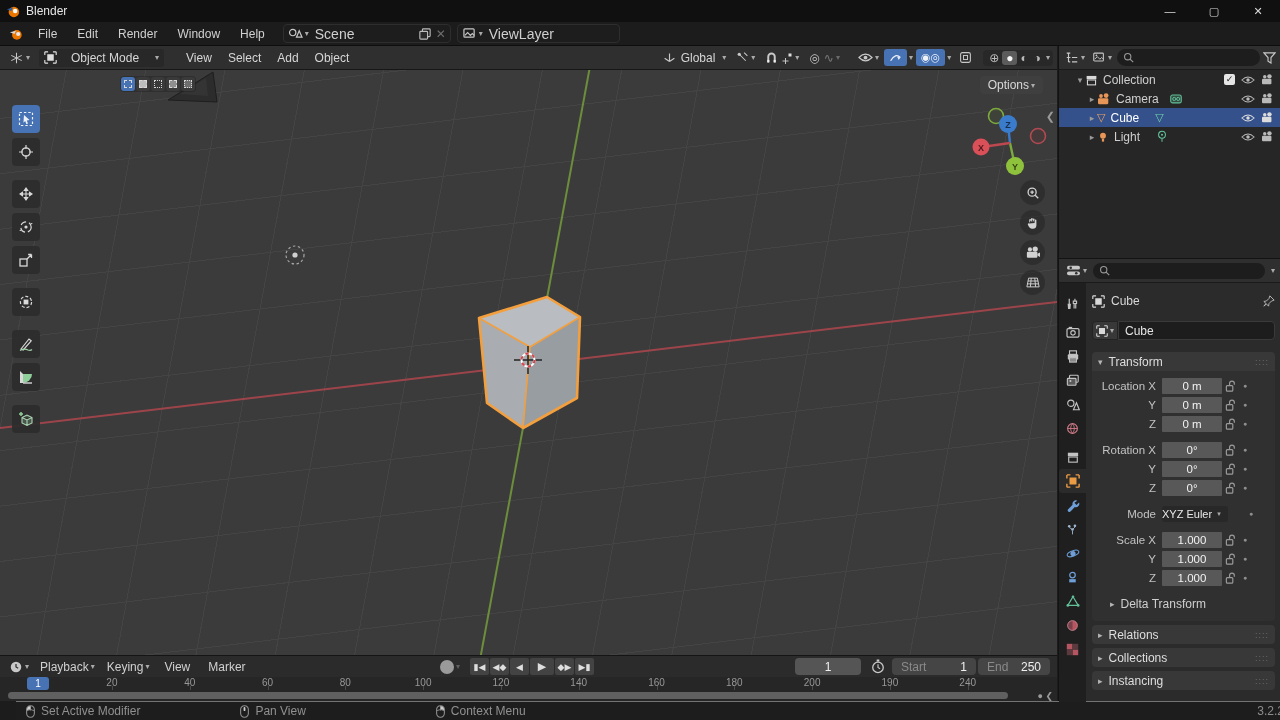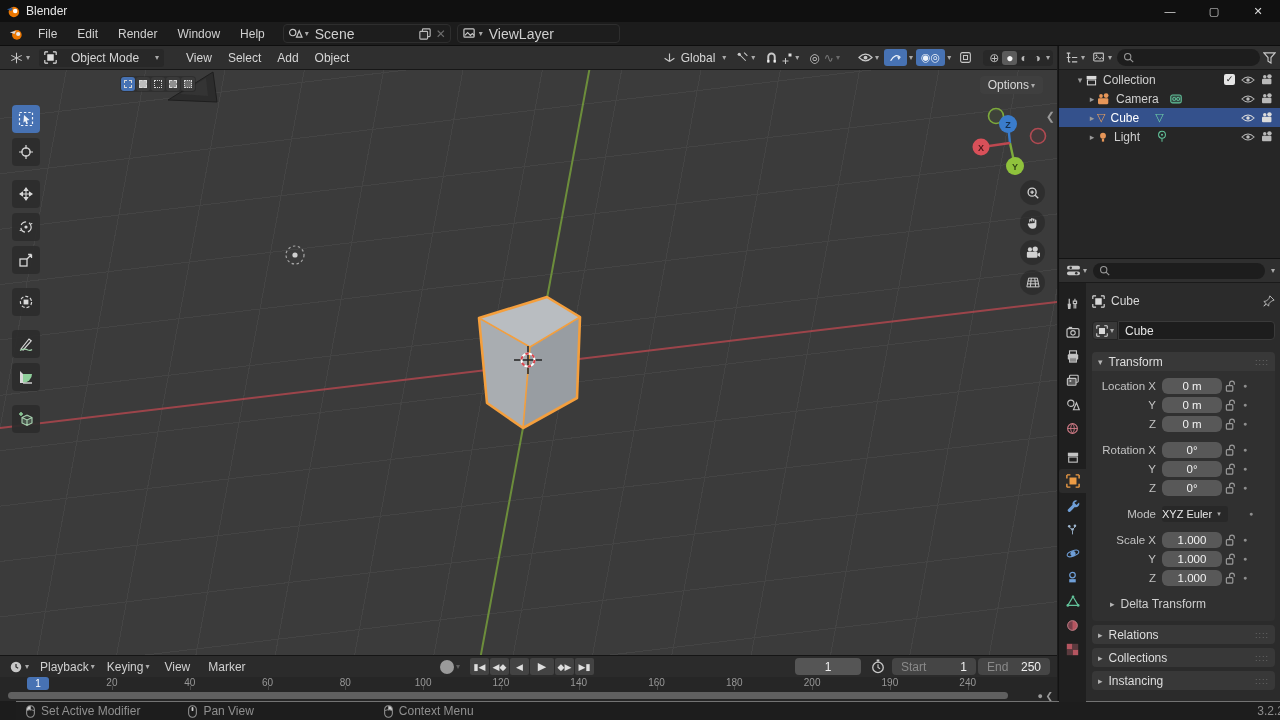--- a/index.html
+++ b/index.html
@@ -104,21 +104,21 @@
   #objname-row { display:flex; align-items:center; margin-bottom:12px; gap:0px; }
   #objname-dd { background:#383838; border:1px solid #232323; border-radius:4px 0 0 4px; height:19px; display:flex; align-items:center; padding:0 3px; }
   #objname-field { flex:1; background:#1d1d1d; border:1px solid #3a3a3a; border-radius:0 4px 4px 0; height:19px; display:flex; align-items:center; padding:0 6px; color:#e4e4e4; }
   .panel { border-radius:4px; margin-bottom:4px; }
   .panel-header { background:#383838; border-radius:4px; height:19px; display:flex; align-items:center; padding:0 6px; color:#dedede; }
   .panel-header .parrow { font-size:9px; color:#b5b5b5; margin-right:6px; }
   .panel-header .grip { margin-left:auto; color:#6b6b6b; font-size:9px; letter-spacing:1px; }
   .panel-body { background:#303030; border-radius:0 0 4px 4px; padding:6px 4px 8px 0; }
   .prow { display:flex; align-items:center; height:17px; margin-bottom:2px; }
   .prow .plabel { width:64px; text-align:right; color:#c2c2c2; margin-right:6px; font-size:11.5px; }
-  .prow .pfield { width:60px; height:16px; background:#585858; border-radius:6px; color:#f2f2f2; display:flex; align-items:center; justify-content:center; font-size:11.5px; }
+  .prow .pfield { width:60px; height:16px; background:#585858; border-radius:1px; color:#f2f2f2; display:flex; align-items:center; justify-content:center; font-size:11.5px; }
   .prow .pmode { width:66px; height:16px; background:#282828; border-radius:3px; color:#e8e8e8; display:flex; align-items:center; justify-content:flex-start; gap:3px; font-size:11px; }
   .prow .pdot { width:14px; text-align:center; color:#8f8f8f; font-size:7px; }
   .prow .plock { width:16px; display:flex; justify-content:center; }
   .gapline { height:7px; }
   .subpanel-row { display:flex; align-items:center; height:18px; padding-left:18px; color:#cfcfcf; }
   .subpanel-row .parrow { font-size:9px; color:#b5b5b5; margin-right:6px; }
 </style>
 </head>
 <body>
 
@@ -509,21 +509,21 @@
 
   <div id="statusbar" class="abs">
     <div class="hint" style="margin-left:10px">
       <svg width="9" height="13" viewBox="0 0 10 14">
         <rect x="0.7" y="0.7" width="8.6" height="12.6" rx="4" fill="none" stroke="#8f8f8f" stroke-width="1.2"></rect>
         <path d="M1 6 Q5 3.6 9 6 M5 1 V6" stroke="#8f8f8f" stroke-width="1" fill="none"></path>
         <path d="M1.2 5.5 Q3 4.4 4.8 4.9 L4.8 1 Q2 1.2 1.2 3.6 Z" fill="#cfcfcf"></path>
       </svg>
       <span>Set Active Modifier</span>
     </div>
-    <div class="hint" style="margin-left:48px">
+    <div class="hint" style="margin-left:100px">
       <svg width="9" height="13" viewBox="0 0 10 14">
         <rect x="0.7" y="0.7" width="8.6" height="12.6" rx="4" fill="none" stroke="#8f8f8f" stroke-width="1.2"></rect>
         <rect x="4" y="2" width="2" height="4.5" rx="1" fill="#cfcfcf"></rect>
       </svg>
       <span>Pan View</span>
     </div>
     <div class="hint" style="margin-left:130px">
       <svg width="9" height="13" viewBox="0 0 10 14">
         <rect x="0.7" y="0.7" width="8.6" height="12.6" rx="4" fill="none" stroke="#8f8f8f" stroke-width="1.2"></rect>
         <path d="M1 6 Q5 3.6 9 6 M5 1 V6" stroke="#8f8f8f" stroke-width="1" fill="none"></path>

